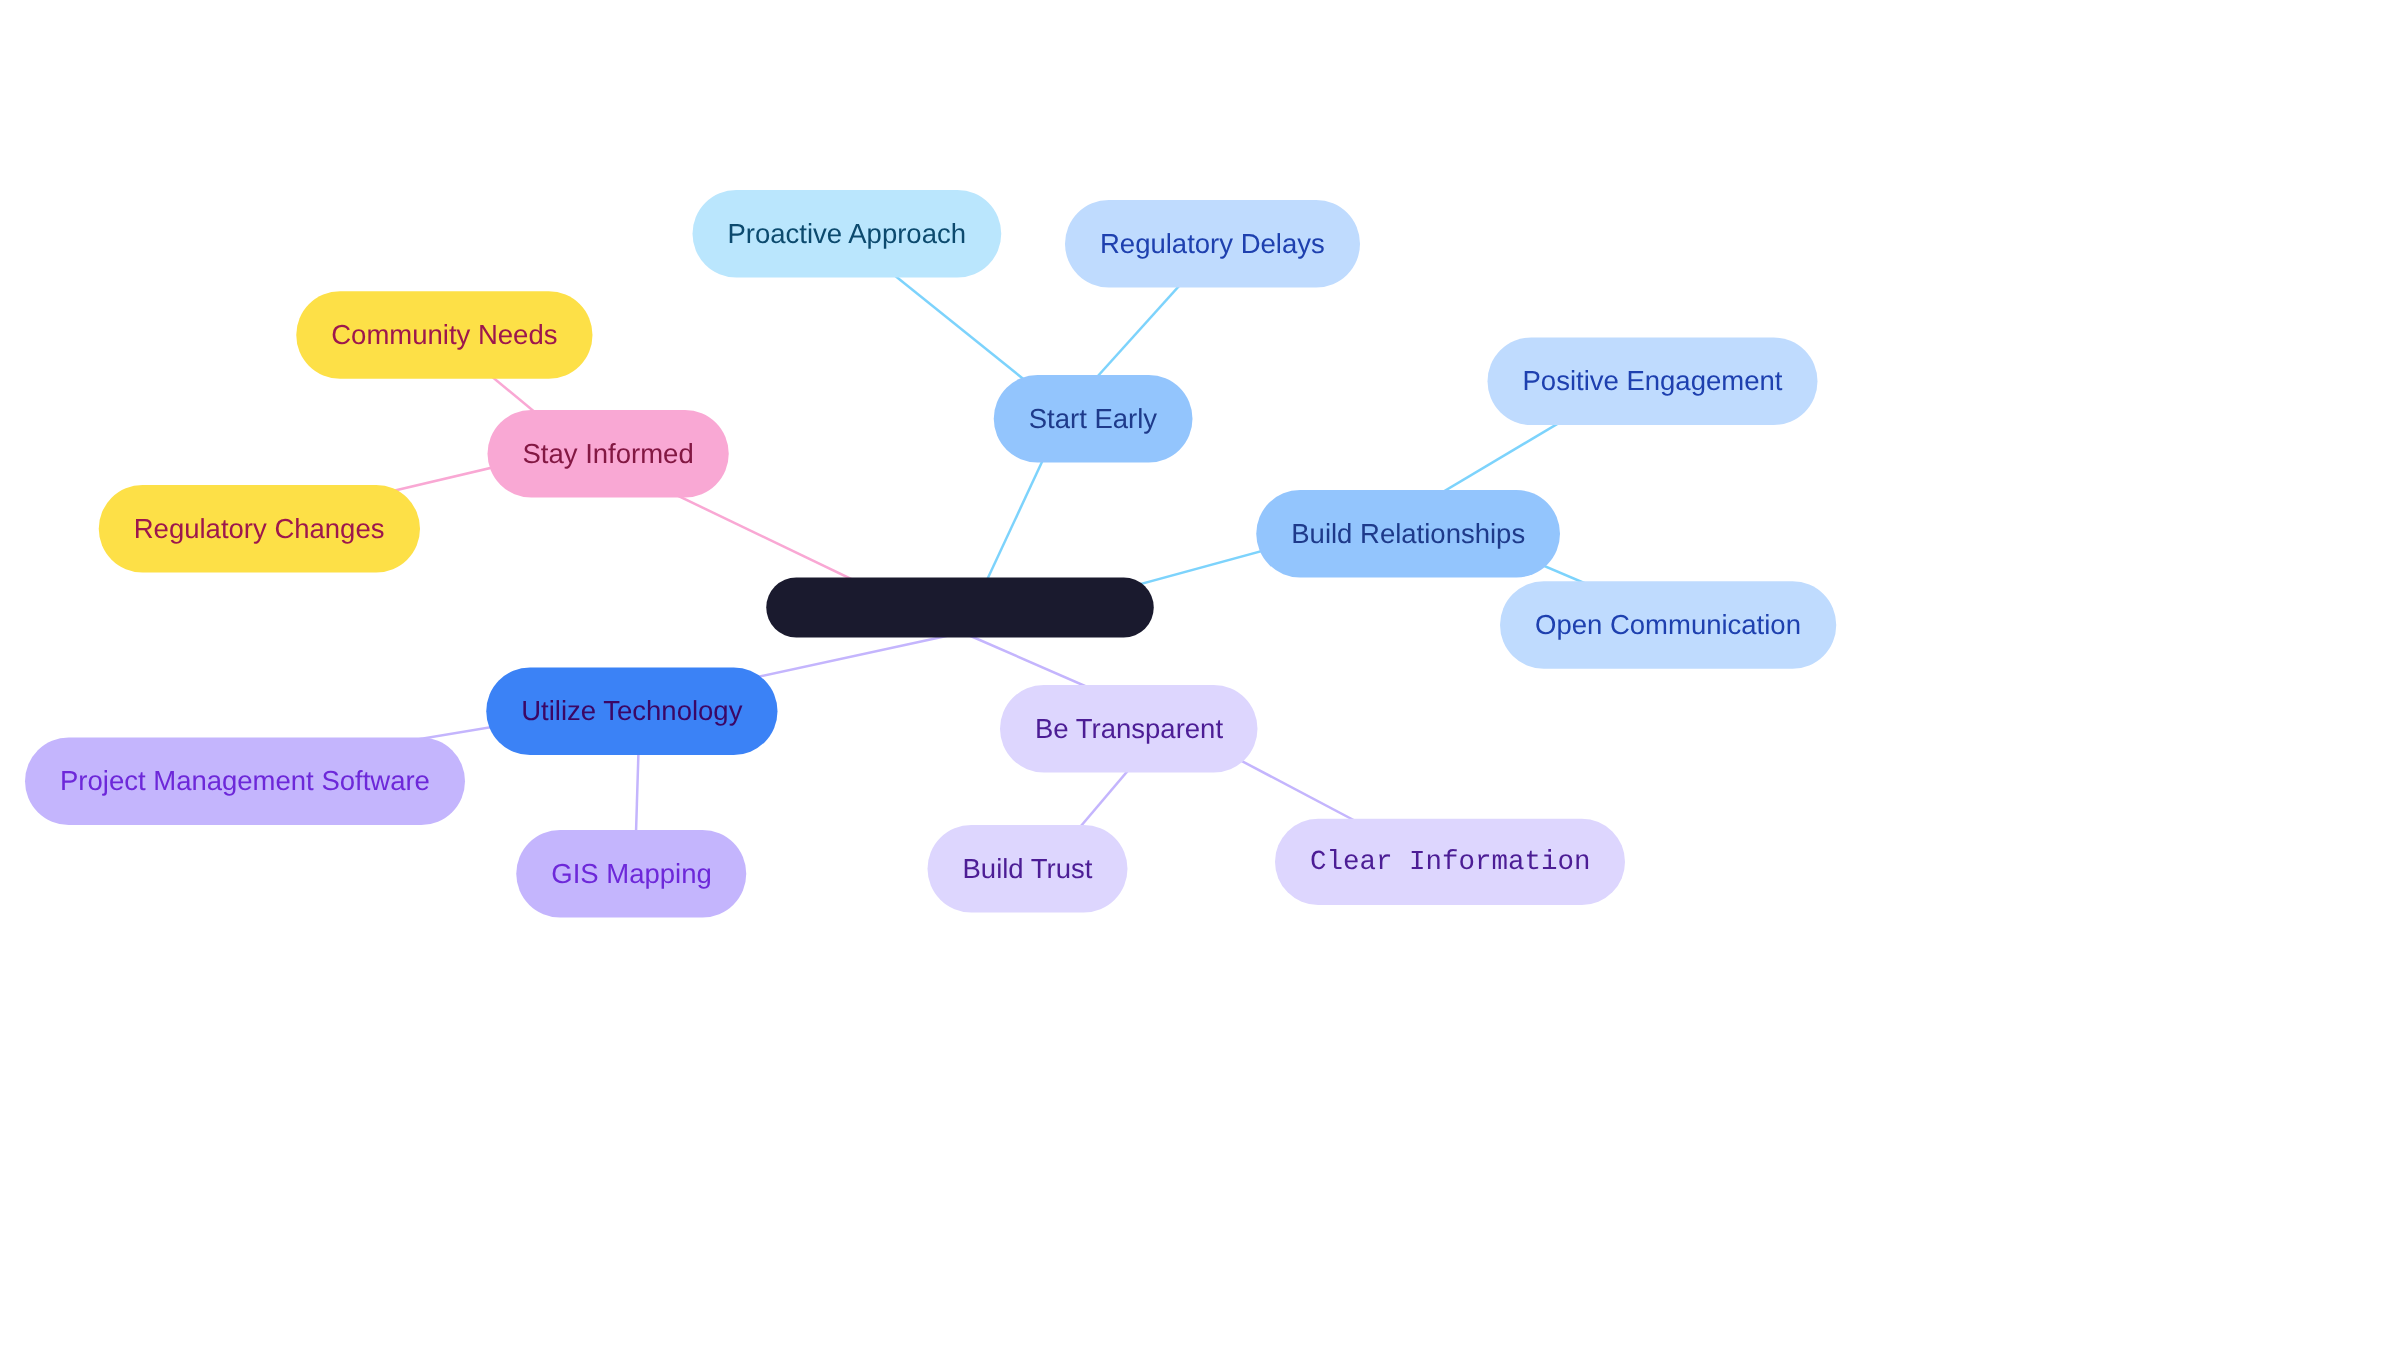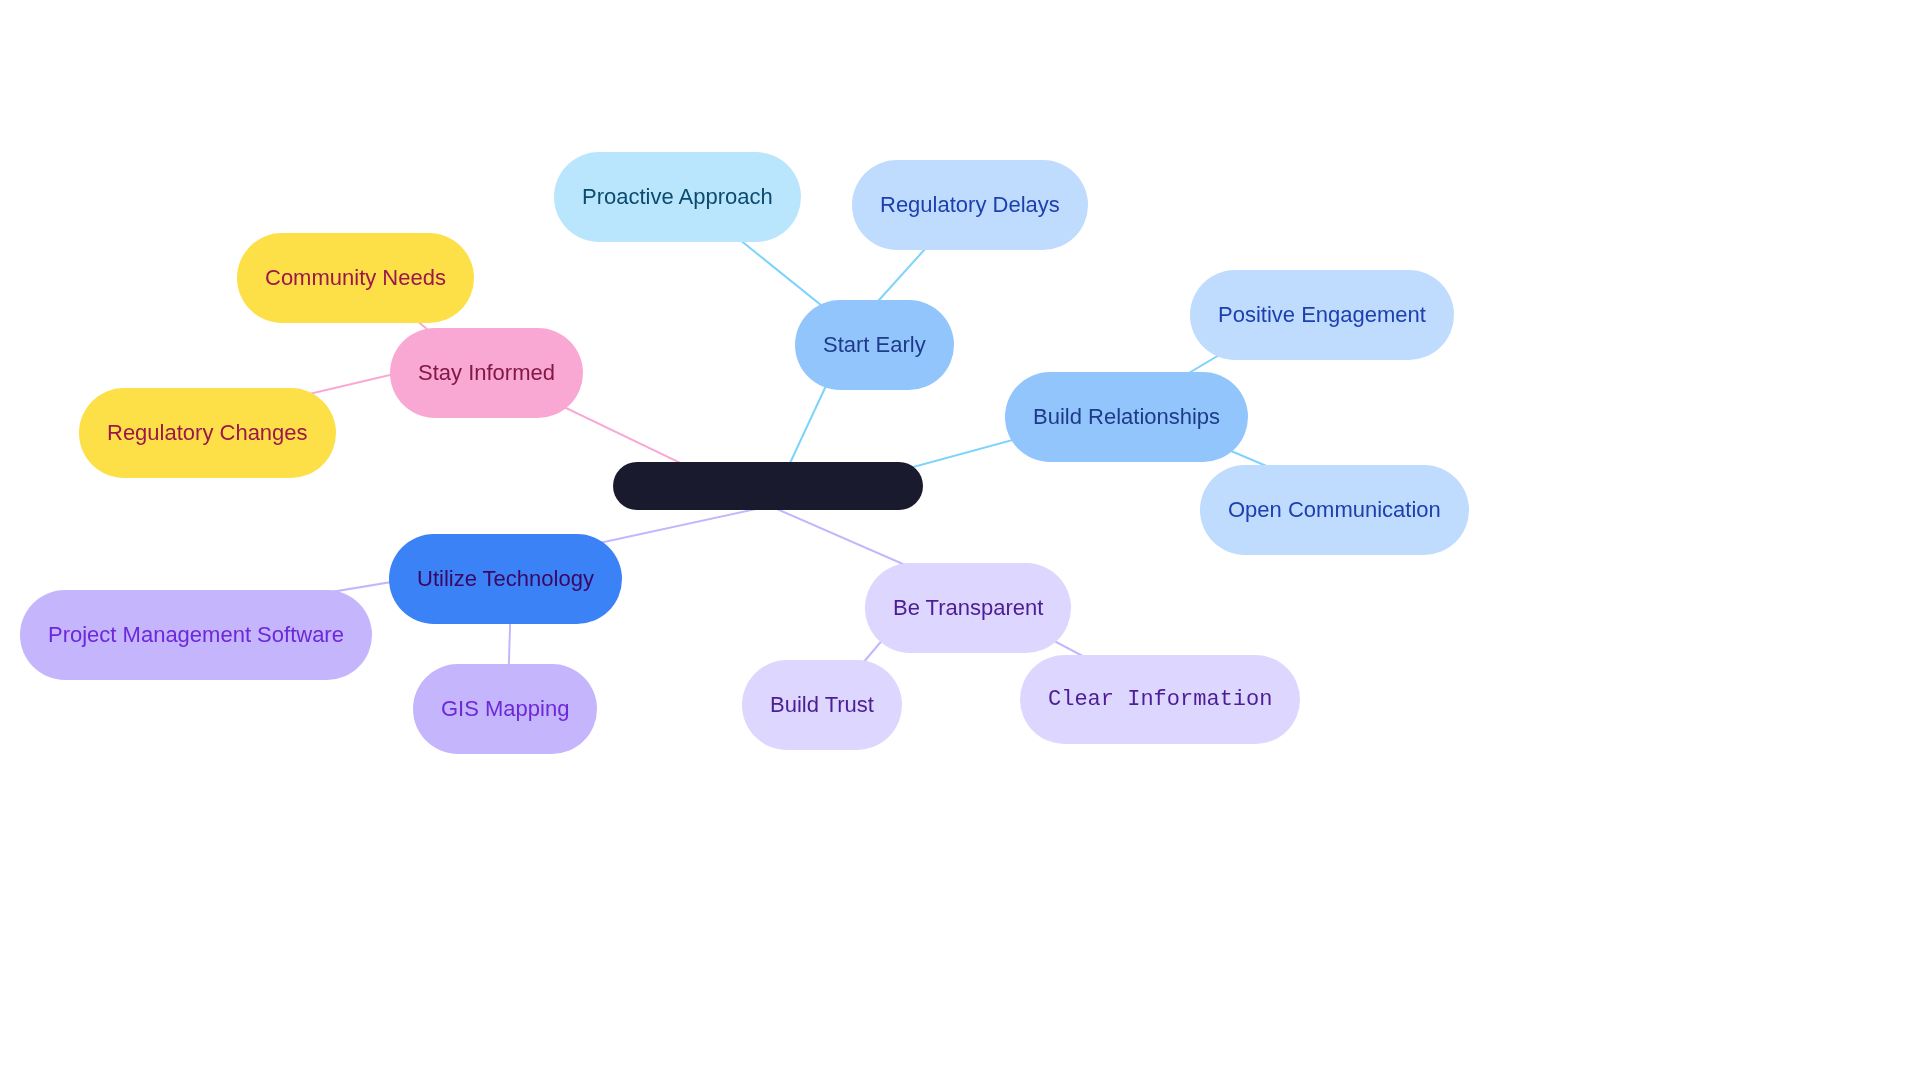--- a/index.html
+++ b/index.html
@@ -19,21 +19,21 @@
       pointer-events: none;
     }
     .node {
       position: absolute;
       border-radius: 50px;
       display: flex;
       align-items: center;
       justify-content: center;
       font-size: 22px;
       font-weight: 500;
-      padding: 32px 28px;
+      padding: 22px 28px;
       cursor: default;
       white-space: nowrap;
     }
     .node.center {
       border-radius: 28px;
       background: #1a1a2e;
       color: #ffffff;
       font-size: 22px;
       font-weight: 600;
       width: 310px;
@@ -107,18 +107,18 @@
 
 <div class="node blue-medium" id="node-start-early" style="left: 795px; top: 300px;">Start Early</div>
 <div class="node blue-soft" id="node-proactive-approach" style="left: 554px; top: 152px;">Proactive Approach</div>
 <div class="node blue" id="node-accommodate-delays" style="left: 852px; top: 160px;">Regulatory Delays</div>
 <div class="node pink" id="node-stay-informed" style="left: 390px; top: 328px;">Stay Informed</div>
 <div class="node pink-light" id="node-community-needs" style="left: 237px; top: 233px;">Community Needs</div>
 <div class="node pink-light" id="node-regulatory-changes" style="left: 79px; top: 388px;">Regulatory Changes</div>
 <div class="node purple-medium" id="node-utilize-technology" style="left: 389px; top: 534px;">Utilize Technology</div>
 <div class="node purple-light" id="node-project-management" style="left: 20px; top: 590px;">Project Management Software</div>
 <div class="node purple-light" id="node-gis-mapping" style="left: 413px; top: 664px;">GIS Mapping</div>
-<div class="node blue-medium" id="node-build-relationships" style="left: 1005px; top: 372px;">Build Relationships</div>
+<div class="node blue-medium" id="node-build-relationships" style="left: 1005px; top: 392px;">Build Relationships</div>
 <div class="node blue" id="node-positive-engagement" style="left: 1190px; top: 270px;">Positive Engagement</div>
 <div class="node blue" id="node-open-communication" style="left: 1200px; top: 465px;">Open Communication</div>
-<div class="node lavender" id="node-be-transparent" style="left: 865px; top: 548px; margin-top: 15px;">Be Transparent</div>
+<div class="node lavender" id="node-be-transparent" style="left: 800px; top: 548px;">Be Transparent</div>
 <div class="node lavender" id="node-build-trust" style="left: 742px; top: 660px;">Build Trust</div>
 <div class="node lavender" id="node-clear-information" style="left: 1020px; top: 655px; font-family: Liberation Mono, monospace;">Clear Information</div>
 
 </body></html>

